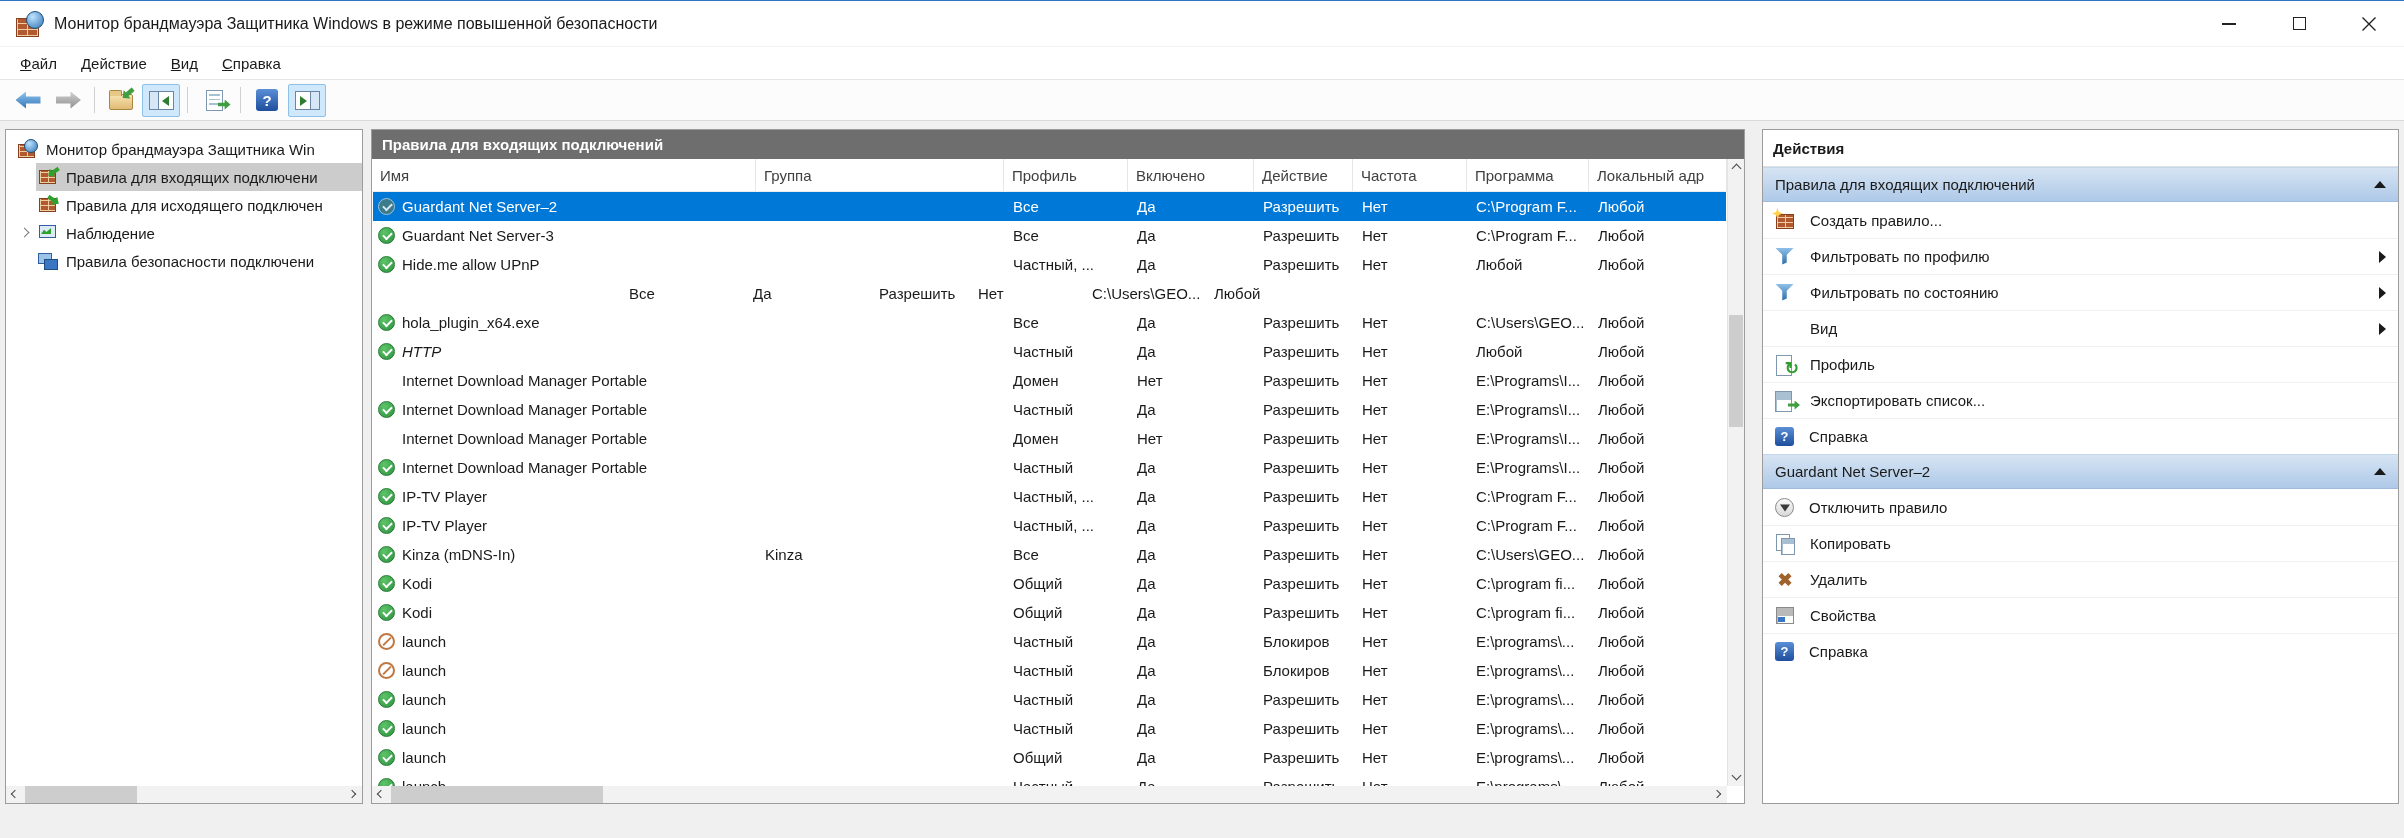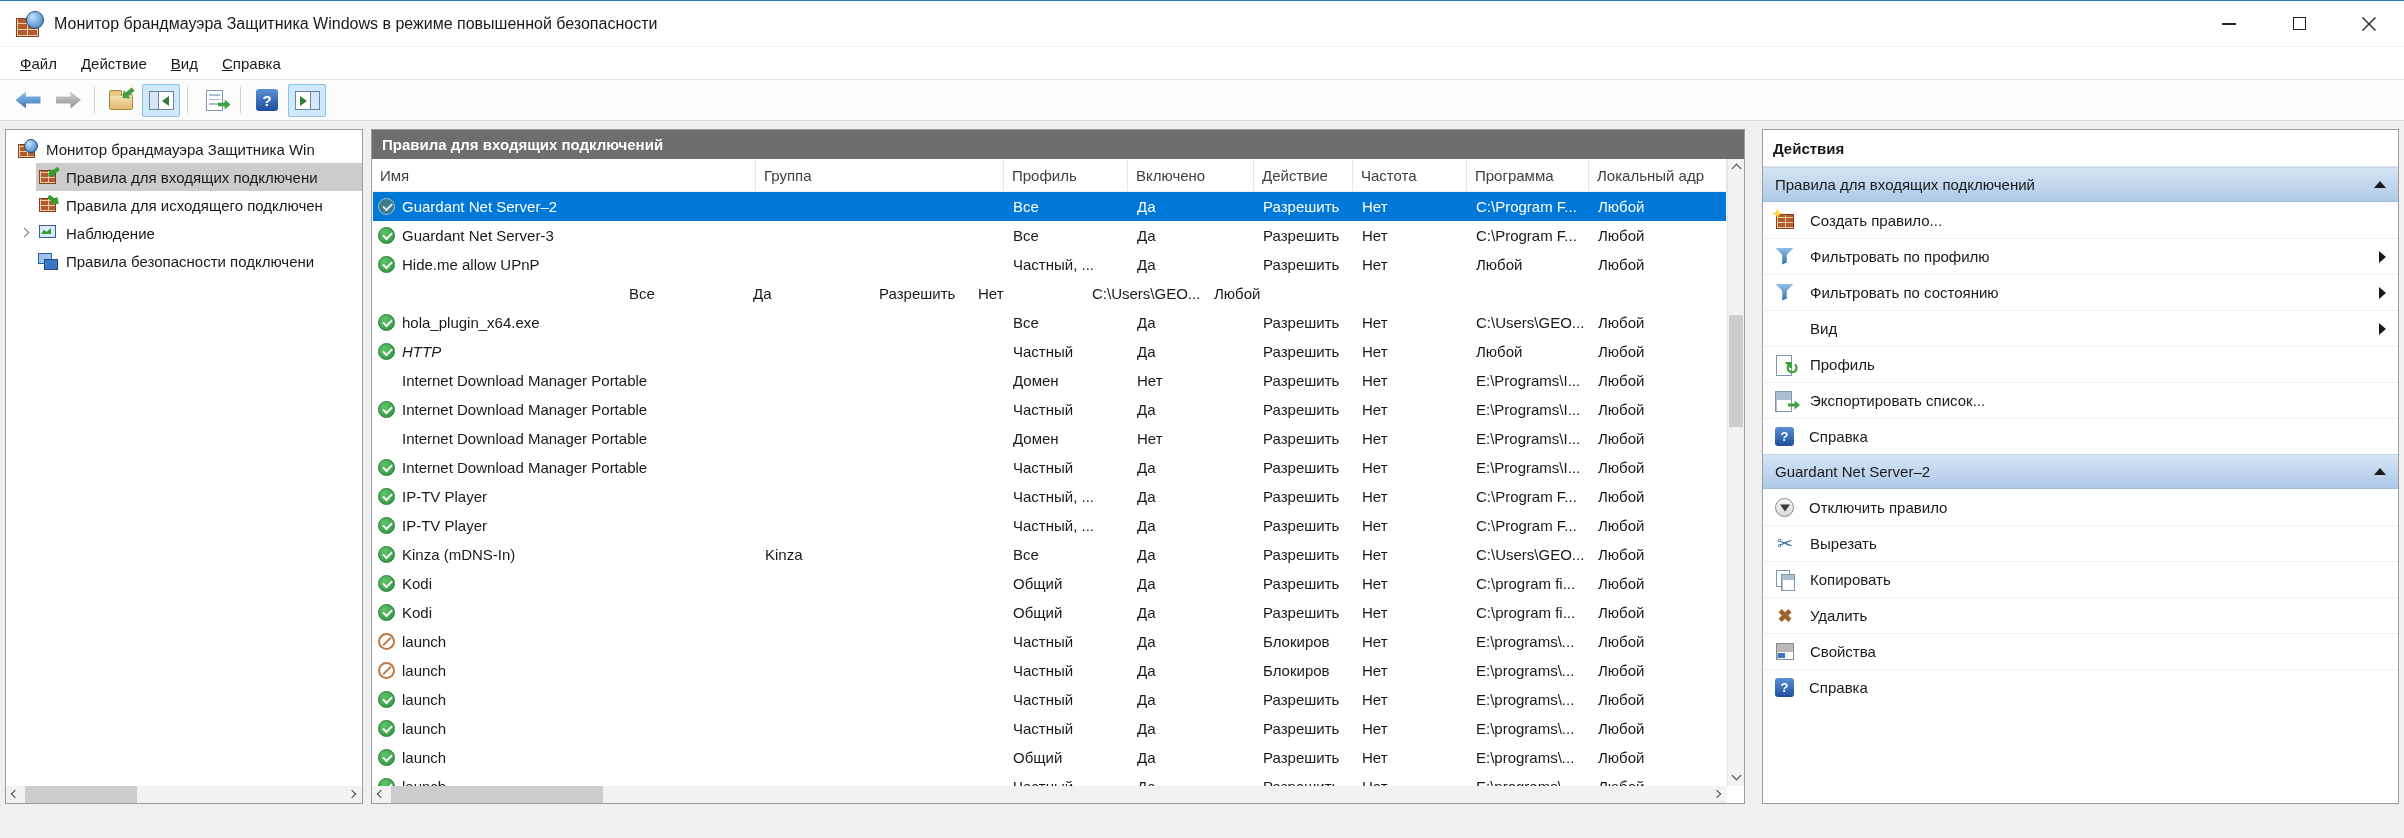--- a/index.html
+++ b/index.html
@@ -612,25 +612,20 @@
         <div class="act-section-h">
     <span class="sh-label">Guardant Net Server–2</span>
     <span class="collapse"></span>
   </div>
         <div class="act-item">
     <span class="act-icon ai-disable"></span>
     <span class="al">Отключить правило</span>
     <span class="submenu-arrow" style="visibility: hidden;"></span>
   </div>
         <div class="act-item">
-    <span class="act-icon ai-cut"></span>
-    <span class="al">Вырезать</span>
-    <span class="submenu-arrow" style="visibility: hidden;"></span>
-  </div>
-        <div class="act-item">
     <span class="act-icon ai-copy"></span>
     <span class="al">Копировать</span>
     <span class="submenu-arrow" style="visibility: hidden;"></span>
   </div>
         <div class="act-item">
     <span class="act-icon ai-delete"></span>
     <span class="al">Удалить</span>
     <span class="submenu-arrow" style="visibility: hidden;"></span>
   </div>
         <div class="act-item">

